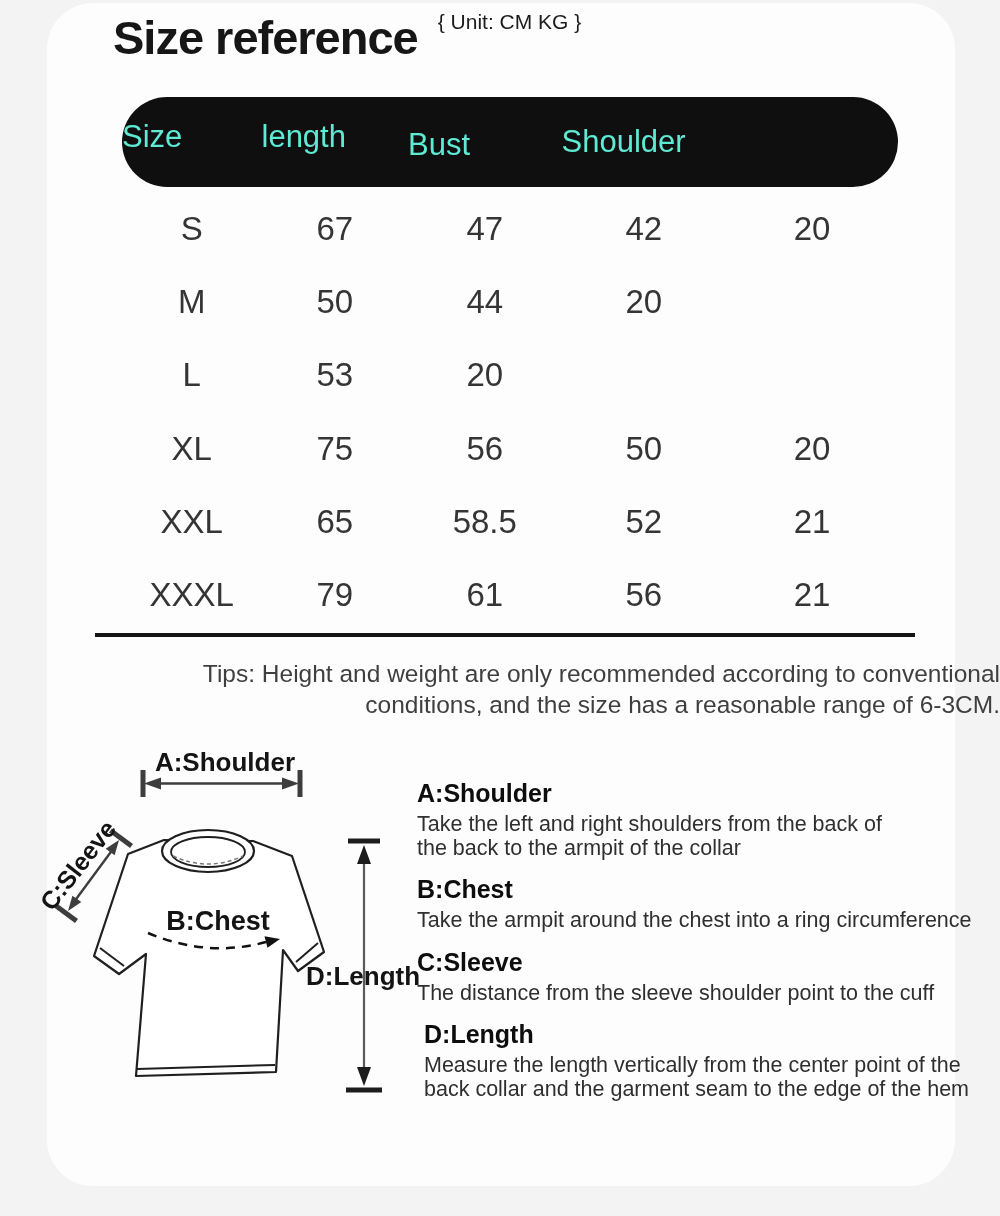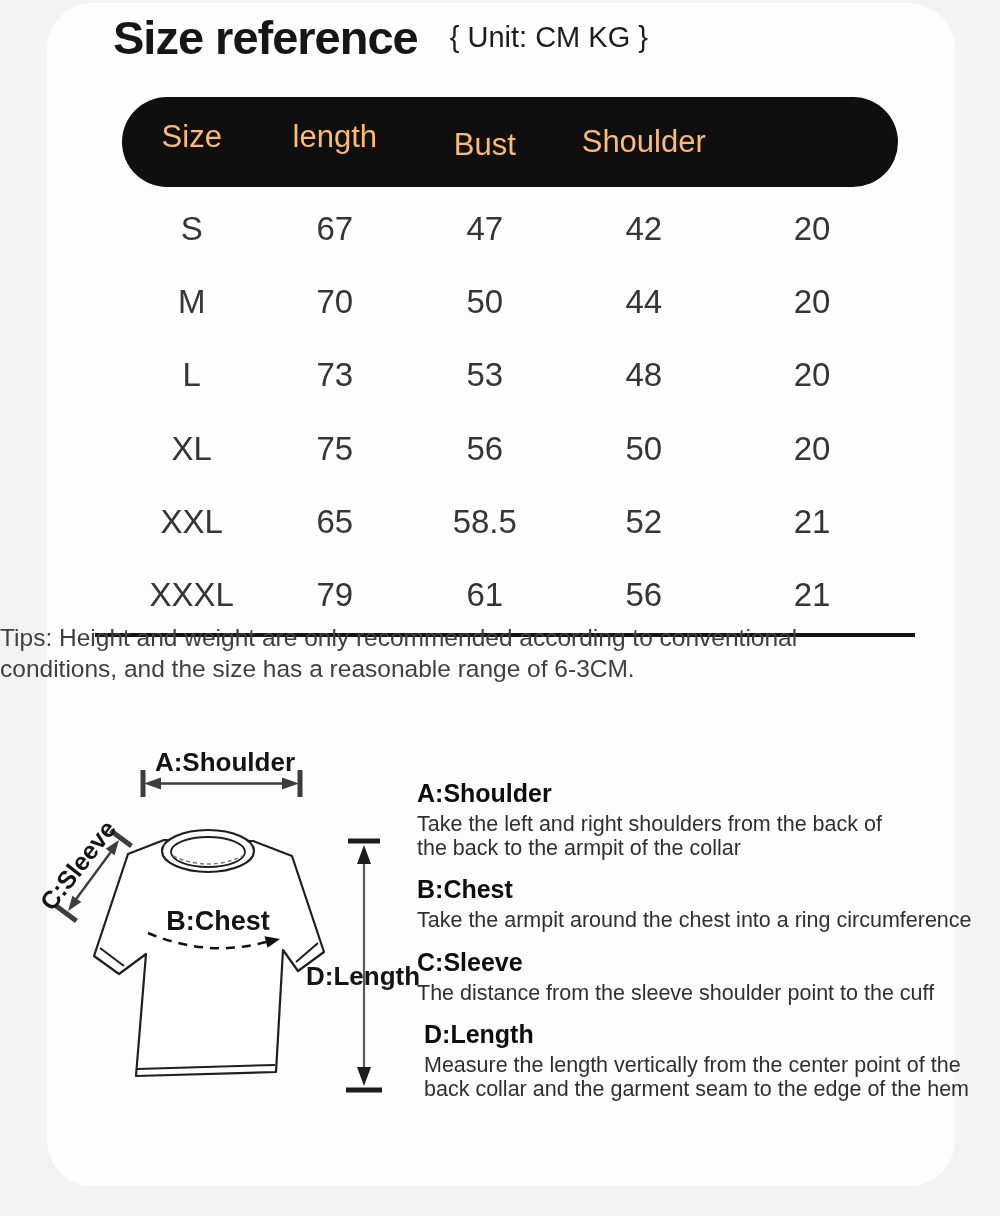--- a/index.html
+++ b/index.html
@@ -11,57 +11,57 @@
     font-family:"Liberation Sans","DejaVu Sans",sans-serif;
     color:#2d2d2d;
   }
   .card{
     position:absolute;left:47px;top:3px;width:908px;height:1183px;
     background:#fdfdfd;border-radius:46px;
   }
   
   .title-row{
     position:absolute;left:113px;top:10px;
-    display:flex;align-items:center;white-space:nowrap;
+    display:flex;align-items:flex-start;white-space:nowrap;
   }
   .page-title{
     font-size:47px;font-weight:bold;letter-spacing:-1px;color:#161616;
   }
   .unit-label{
-    font-size:29px;font-weight:400;color:#1d1d1d;margin-left:32px;
+    font-size:21px;font-weight:400;color:#1d1d1d;margin-left:20px;
   }
   
   .grid5{
     display:grid;
     grid-template-columns:139.5px 146.5px 153.5px 164.5px 172px;
   }
   .pill{
     position:absolute;left:122px;top:97px;width:776px;height:90px;
     background:#0f0f0f;border-radius:45px;
   }
   .pill .th{
-    color:#fdba74;font-size:31px;line-height:90px;text-align:center;
+    color:#5eead4;font-size:31px;line-height:90px;text-align:left;
   }
   .pill .th:nth-child(1){transform:translateY(-5px);}
   .pill .th:nth-child(2){transform:translateY(-5px);}
   .pill .th:nth-child(3){transform:translateY(3px);}
   .rows{
     position:absolute;left:122px;top:192px;width:776px;
   }
   .trow{height:73.3px;}
   .trow .td{
     font-size:33px;color:#353535;text-align:center;
     display:flex;align-items:center;justify-content:center;
   }
   .divider{
     position:absolute;left:95px;top:633px;width:820px;height:4px;background:#141414;
   }
   
   .tips{
-    position:absolute;left:0;top:622px;width:1000px;text-align:left;
+    position:absolute;left:0;top:658px;width:1000px;text-align:right;
     font-size:24.5px;line-height:31px;color:#3f3f3f;
   }
   
   .diagram-svg{position:absolute;left:40px;top:745px;}
   .diag-label{
     position:absolute;font-weight:bold;color:#141414;white-space:nowrap;
   }
   .lbl-shoulder{left:150px;top:747px;width:150px;text-align:center;font-size:26px;}
   .lbl-chest{left:163px;top:906px;width:110px;text-align:center;font-size:27px;}
   .lbl-sleeve{left:22px;top:851px;width:112px;text-align:center;font-size:25px;
@@ -97,30 +97,27 @@
 <div class="rows">
   <div class="trow grid5">
     <div class="td">S</div>
     <div class="td">67</div>
     <div class="td">47</div>
     <div class="td">42</div>
     <div class="td">20</div>
   </div>
   <div class="trow grid5">
     <div class="td">M</div>
-    <div class="td">70</div>
     <div class="td">50</div>
     <div class="td">44</div>
     <div class="td">20</div>
   </div>
   <div class="trow grid5">
     <div class="td">L</div>
-    <div class="td">73</div>
     <div class="td">53</div>
-    <div class="td">48</div>
     <div class="td">20</div>
   </div>
   <div class="trow grid5">
     <div class="td">XL</div>
     <div class="td">75</div>
     <div class="td">56</div>
     <div class="td">50</div>
     <div class="td">20</div>
   </div>
   <div class="trow grid5">

